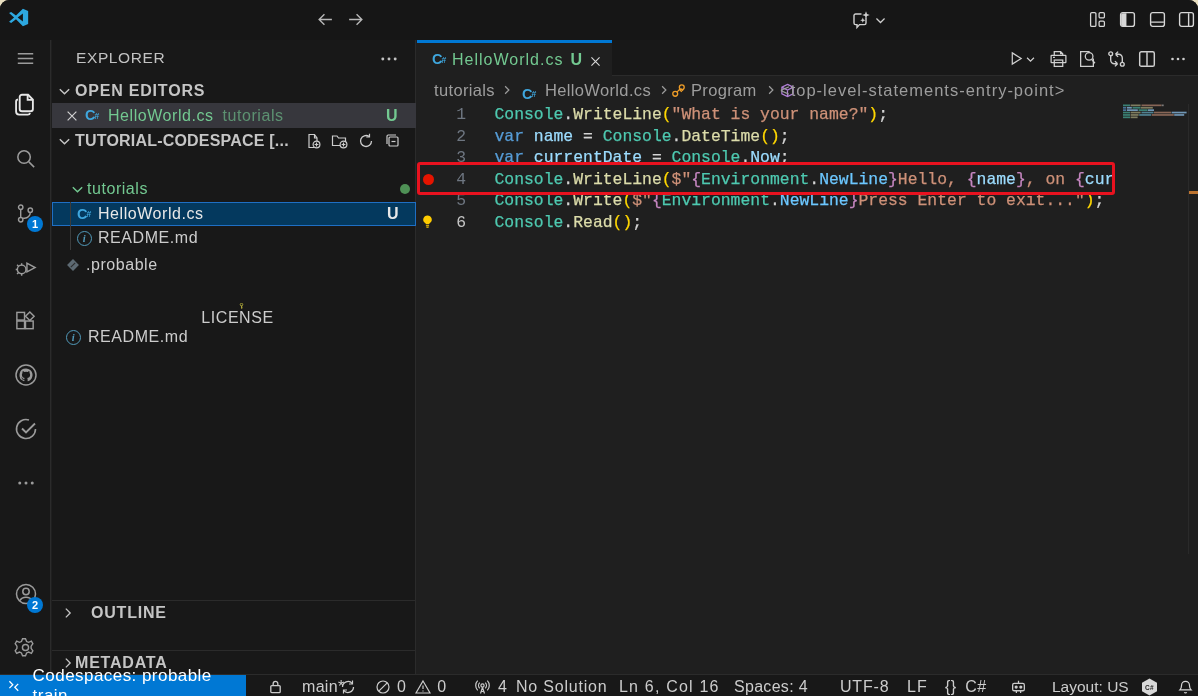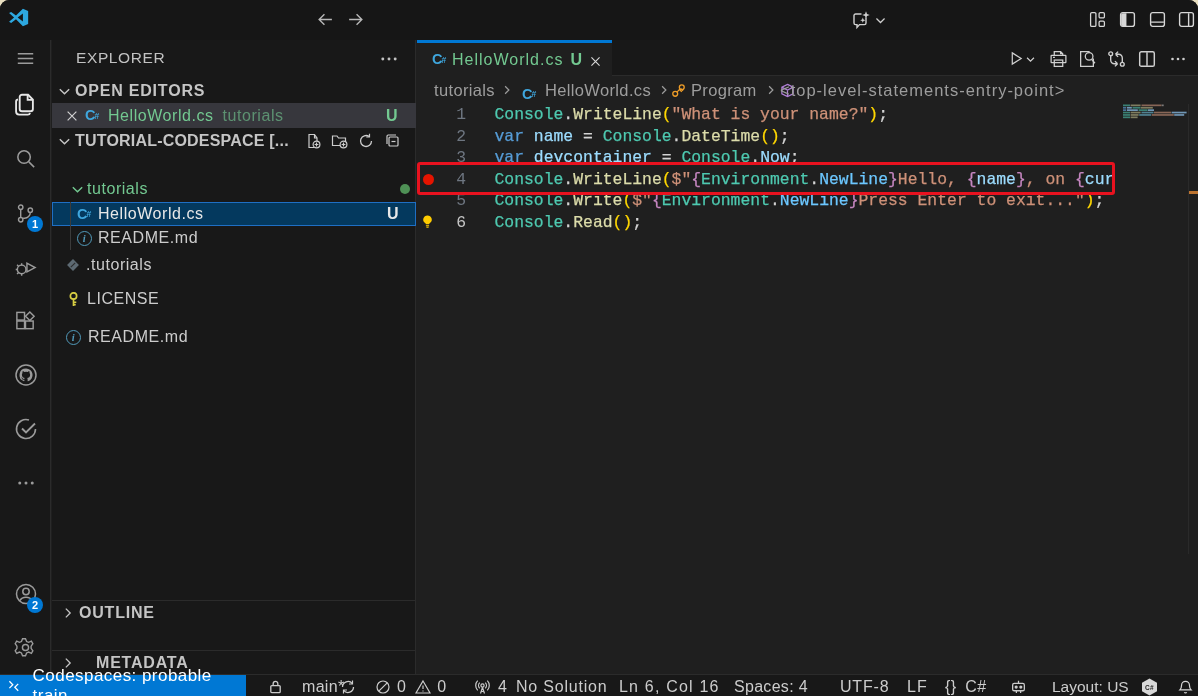--- a/index.html
+++ b/index.html
@@ -259,48 +259,48 @@
       <span style="margin-left:6px;color:#cccccc">README.md</span>
     </div>
 
     <div class="abs" style="left:18px;top:162px;width:1px;height:48px;background:#3b3b3b"></div>
 
     <div class="srow" style="top:213px;">
       <svg style="margin-left:14px" width="14" height="14" viewBox="0 0 16 16">
           <path d="M8 1.2 L14.8 8 L8 14.8 L1.2 8 Z" fill="#5d6a73"></path>
           <path d="M5.5 10.5 L10.5 5.5" stroke="#2b2b2b" stroke-width="1.2"></path>
         </svg>
-      <span style="margin-left:6px;color:#cccccc">.tutorials</span>
-    </div>
-
-
-    <div class="srow" style="top:247px;">
+      <span style="margin-left:6px;color:#cccccc">.probable</span>
+    </div>
+
+
+    <div class="srow" style="top:263px;flex-direction:column;">
       <svg style="margin-left:15px" width="13" height="15" viewBox="0 0 14 16">
           <circle cx="7" cy="4.2" r="3.4" fill="none" stroke="#d7ce43" stroke-width="1.8"></circle>
           <path d="M7 7 V15 M7 11 H10 M7 13.5 H9.4" stroke="#d7ce43" stroke-width="1.8"></path>
         </svg>
       <span style="margin-left:7px;color:#cccccc">LICENSE</span>
     </div>
 
     <div class="srow" style="top:285px;">
       <span class="infoicon" style="margin-left:14px"></span>
       <span style="margin-left:7px;color:#cccccc">README.md</span>
     </div>
 
     <div class="srow shead" style="top:560px;height:25px;border-top:1px solid #2b2b2b;">
       <svg style="margin-left:9px" width="14" height="14" viewBox="0 0 16 16" fill="none" stroke="#c5c5c5" stroke-width="1.5">
           <path d="M5.5 3 L10.5 8 L5.5 13"></path>
         </svg>
-      <span style="margin-left:4px">OUTLINE</span>
+      <span style="margin-left:16px">OUTLINE</span>
     </div>
     <div class="srow shead" style="top:610px;height:25px;border-top:1px solid #2b2b2b;">
       <svg style="margin-left:9px" width="14" height="14" viewBox="0 0 16 16" fill="none" stroke="#c5c5c5" stroke-width="1.5">
           <path d="M5.5 3 L10.5 8 L5.5 13"></path>
         </svg>
-      <span style="margin-left:21px">METADATA</span>
+      <span style="margin-left:0">METADATA</span>
     </div>
   </div>
   <div id="editor">
     <div id="tabbar">
       <div id="tab">
         <span class="csicon" style="margin-left:15px"></span>
         <span class="green" style="margin-left:3px;letter-spacing:1px">HelloWorld.cs</span>
         <span class="green" style="margin-left:7px;font-weight:bold">U</span>
         <svg style="position:absolute;left:172px;top:12px" width="13" height="13" viewBox="0 0 16 16" fill="none" stroke="#d8d8d8" stroke-width="1.4">
             <path d="M3 3 L13 13 M13 3 L3 13"></path>
@@ -361,21 +361,21 @@
           <path d="M5.5 3 L10.5 8 L5.5 13"></path>
         </svg>
       <svg class="abs" style="left:363px;top:7px" width="15" height="15" viewBox="0 0 16 16" fill="none" stroke="#b180d7" stroke-width="1.3">
         <path d="M8 1.5 L14 4.5 V11.5 L8 14.5 L2 11.5 V4.5 Z M2.3 4.7 L8 7.5 L13.7 4.7 M8 7.5 V14"></path>
       </svg>
       <span class="abs" style="left:363px;letter-spacing:1px">&lt;top-level-statements-entry-point&gt;</span>
     </div>
     <div id="code">
       <div class="cl" style="top:0"><span class="ln">1</span><span class="ct"><span class="tl">Console</span><span class="pu">.</span><span class="fn">WriteLine</span><span class="pr">(</span><span class="st">"What is your name?"</span><span class="pr">)</span><span class="pu">;</span></span></div>
       <div class="cl" style="top:21.5px"><span class="ln">2</span><span class="ct"><span class="kw">var</span><span class="pu"> </span><span class="vb">name</span><span class="pu"> = </span><span class="tl">Console</span><span class="pu">.</span><span class="fn">DateTime</span><span class="pr">()</span><span class="pu">;</span></span></div>
-      <div class="cl" style="top:43px"><span class="ln">3</span><span class="ct"><span class="kw">var</span><span class="pu"> </span><span class="vb">devcontainer</span><span class="pu"> = </span><span class="tl">Console</span><span class="pu">.</span><span class="vb">Now</span><span class="pu">;</span></span></div>
+      <div class="cl" style="top:43px"><span class="ln">3</span><span class="ct"><span class="kw">var</span><span class="pu"> </span><span class="vb">currentDate</span><span class="pu"> = </span><span class="tl">Console</span><span class="pu">.</span><span class="vb">Now</span><span class="pu">;</span></span></div>
       <div class="cl" style="top:64.5px;width:695px;overflow:hidden"><span class="ln">4</span><span class="ct"><span class="tl">Console</span><span class="pu">.</span><span class="fn">WriteLine</span><span class="pr">(</span><span class="st">$"</span><span class="ib">{</span><span class="tl">Environment</span><span class="pu">.</span><span class="nl">NewLine</span><span class="ib">}</span><span class="st">Hello, </span><span class="ib">{</span><span class="vb">name</span><span class="ib">}</span><span class="st">, on </span><span class="ib">{</span><span class="vb">curr</span></span></div>
       <div class="cl" style="top:86px"><span class="ln">5</span><span class="ct"><span class="tl">Console</span><span class="pu">.</span><span class="fn">Write</span><span class="pr">(</span><span class="st">$"</span><span class="ib">{</span><span class="tl">Environment</span><span class="pu">.</span><span class="nl">NewLine</span><span class="ib">}</span><span class="st">Press Enter to exit..."</span><span class="pr">)</span><span class="pu">;</span></span></div>
       <div class="cl" style="top:107.5px"><span class="ln" style="color:#c6c6c6">6</span><span class="ct"><span class="tl">Console</span><span class="pu">.</span><span class="fn">Read</span><span class="pr">()</span><span class="pu">;</span></span></div>
 
       <div class="abs" style="left:5.5px;top:69.5px;width:11px;height:11px;border-radius:50%;background:#e51400"></div>
 
       <div class="abs" style="left:0px;top:58px;width:698px;height:33px;border:3px solid #e8121f;border-radius:3px"></div>
 
       <svg class="abs" style="left:3px;top:110px" width="15" height="15" viewBox="0 0 16 16">
         <path fill="#ffcc00" d="M8 1.5 a4.5 4.5 0 0 1 2.6 8.2 c-.5.4-.8.8-.9 1.3 H6.3 c-.1-.5-.4-.9-.9-1.3 A4.5 4.5 0 0 1 8 1.5 Z"></path>

